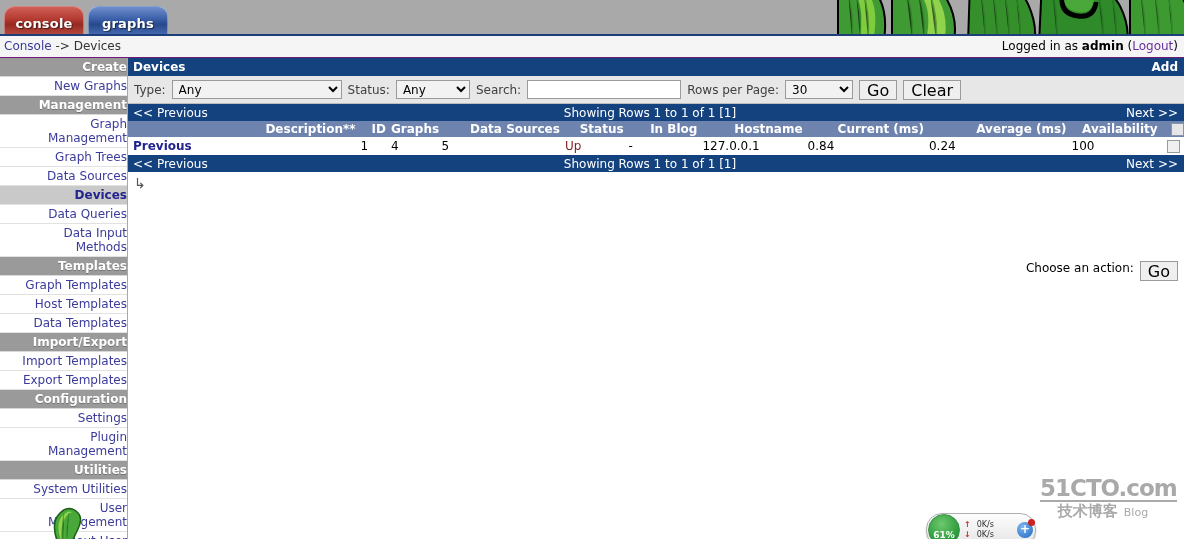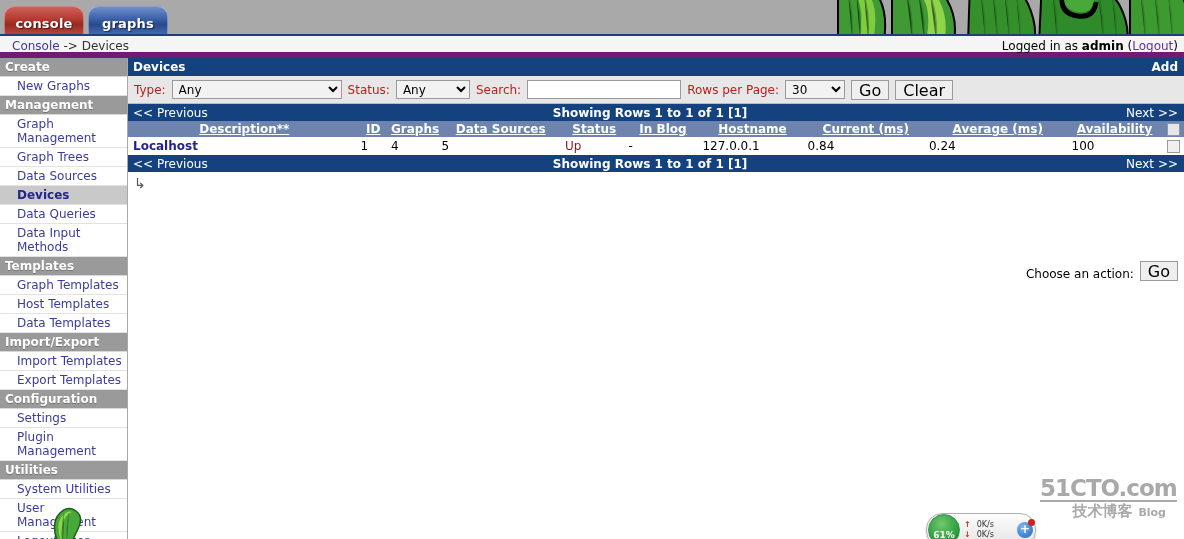--- a/index.html
+++ b/index.html
@@ -50,24 +50,24 @@
     position: absolute;
     right: 0; top: 0;
     width: 354px; height: 34px;
     overflow: hidden;
   }
 
   
   #crumbbar {
     height: 22px;
     background: #f5f5f5;
-    border-bottom: 6px solid #701a75;
+    border-bottom: 1px solid #701a75;
     position: relative;
     font-size: 12px;
-    padding: 3px 6px 0 12px;
+    padding: 3px 6px 0 4px;
   }
   #breadcrumb a { color: #3b3b9c; text-decoration: none; }
   #loginbox {
     position: absolute;
     right: 6px; top: 3px;
     font-size: 12px;
     color: #000;
   }
   #loginbox b { font-weight: bold; }
   #loginbox a { color: #6a2fa0; text-decoration: none; }
@@ -75,20 +75,21 @@
   
   #body { display: flex; height: 481px; }
 
   
   #sidebar {
     width: 128px;
     min-width: 128px;
     background: #fafafa;
     border-right: 1px solid #a8a8a8;
     position: relative;
+    text-align: right;
   }
   .menu-head {
     background: #9a9a9a;
     color: #ffffff;
     font-weight: bold;
     font-size: 12px;
     padding: 2px 0 2px 5px;
     border-bottom: 1px solid #d8d8d8;
     text-shadow: 0 1px 0 rgba(0,0,0,.25);
   }
@@ -133,21 +134,21 @@
   #filterbar {
     background: #e7e7e7;
     height: 28px;
     display: flex;
     align-items: center;
     gap: 6px;
     padding: 0 6px;
     border-bottom: 1px solid #bdbdbd;
     font-size: 12px;
   }
-  #filterbar label { font-size: 12px; color: #b91c1c; }
+  #filterbar label { font-size: 12px; color: #404040; }
   select.ui-select {
     font-family: "DejaVu Sans", "Liberation Sans", sans-serif;
     font-size: 12px;
     height: 19px;
     border: 1px solid #9a9a9a;
     background: #f2f2f2;
     color: #000;
     padding: 0 2px;
   }
   input.ui-text {
@@ -181,42 +182,41 @@
     align-items: center;
     padding: 0 6px 0 5px;
     position: relative;
   }
   .navbar .nav-prev, .navbar .nav-next { font-weight: normal; }
   .navbar a { color: #ffffff; text-decoration: none; }
   .navbar .nav-center {
     position: absolute;
     left: 0; right: 12px;
     text-align: center;
-    font-weight: bold;
+    font-weight: normal;
   }
   .navbar .nav-next { margin-left: auto; z-index: 2; }
   .navbar .nav-prev { z-index: 2; }
 
   
   table.devtable {
     width: 100%;
     border-collapse: collapse;
     font-size: 12px;
     table-layout: fixed;
   }
   table.devtable th {
     background: #6e84ae;
     color: #ffffff;
     font-weight: bold;
-    text-align: center;
+    text-align: right;
     height: 16px;
     padding: 0 0 0 5px;
     font-size: 12px;
     white-space: nowrap;
-    text-decoration: underline;
   }
   table.devtable td {
     height: 18px;
     padding: 0 0 0 5px;
     font-size: 12px;
     background: #ffffff;
     white-space: nowrap;
   }
   td.c-desc a { color: #23238e; font-weight: bold; text-decoration: none; }
   td.c-status { color: #7f1d1d; }
@@ -238,31 +238,31 @@
     line-height: 14px;
     width: 14px;
   }
 
   
   #actionrow {
     position: absolute;
     right: 6px;
     top: 203px;
     display: flex;
-    align-items: flex-end;
+    align-items: flex-start;
     gap: 6px;
     font-size: 12px;
   }
 
   
   #watermark {
     position: absolute;
     right: 18px; bottom: 18px;
     width: 126px;
-    text-align: right;
+    text-align: center;
     pointer-events: none;
   }
   #wm-top {
     font-family: "DejaVu Sans", "Liberation Sans", sans-serif;
     font-weight: bold;
     font-size: 23px;
     color: #a9a9a9;
     letter-spacing: -1px;
     line-height: 24px;
     border-bottom: 2px solid #a9a9a9;
@@ -270,21 +270,21 @@
   }
   #wm-bottom {
     color: #a9a9a9;
     font-size: 15px;
     font-weight: bold;
     margin-top: 2px;
   }
   #wm-blog {
     color: #a9a9a9;
     font-size: 11px;
-    font-weight: bold;
+    font-weight: normal;
     margin-left: 6px;
   }
 
   
   #sysmon {
     position: absolute;
     left: 798px; bottom: -8px;
     width: 110px; height: 34px;
     border: 1px solid #b0b0b0;
     border-radius: 16px;
@@ -460,21 +460,21 @@
 
       <label>Status:</label>
       <select class="ui-select" style="width:74px;">
         <option>Any</option>
       </select>
 
       <label>Search:</label>
       <input class="ui-text" type="text" style="width: 154px;" value="">
 
       <label>Rows per Page:</label>
-      <select class="ui-select" style="width:60px;">
+      <select class="ui-select" style="width:68px;">
         <option>30</option>
       </select>
 
       <button class="ui-btn">Go</button>
       <button class="ui-btn">Clear</button>
     </div>
 
     <div class="navbar">
       <a href="#" class="nav-prev">&lt;&lt; Previous</a>
       <span class="nav-center">Showing Rows 1 to 1 of 1 [1]</span>
@@ -508,21 +508,21 @@
           <th>Average (ms)</th>
           <th>Availability</th>
           <th class="c-check">
             <span class="cb"></span>
           </th>
         </tr>
       </thead>
       <tbody>
         <tr>
           <td class="c-desc">
-            <a href="#">Localhost</a>
+            <a href="#">Previous</a>
           </td>
           <td>1</td>
           <td>4</td>
           <td>5</td>
           <td class="c-status">Up</td>
           <td>-</td>
           <td>127.0.0.1</td>
           <td>0.84</td>
           <td>0.24</td>
           <td>100</td>

